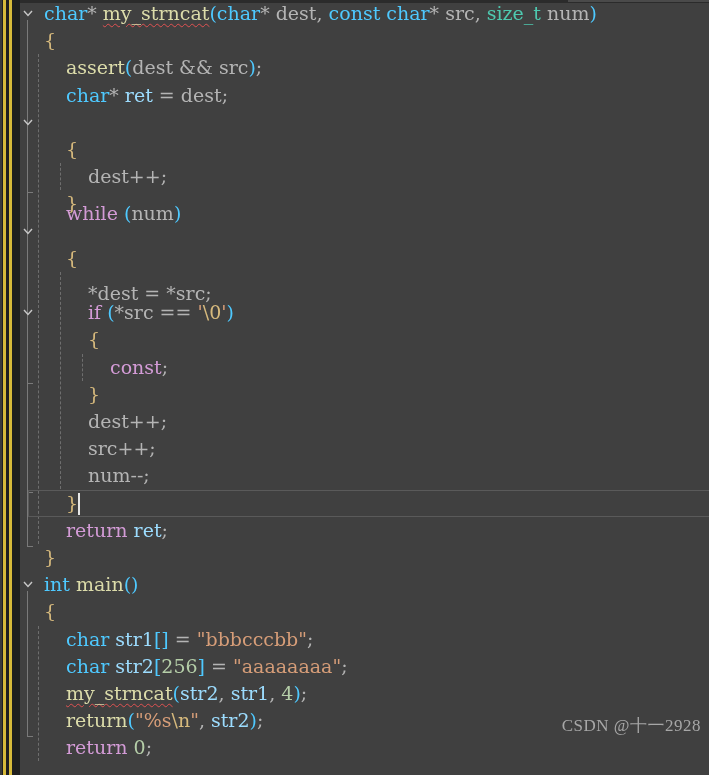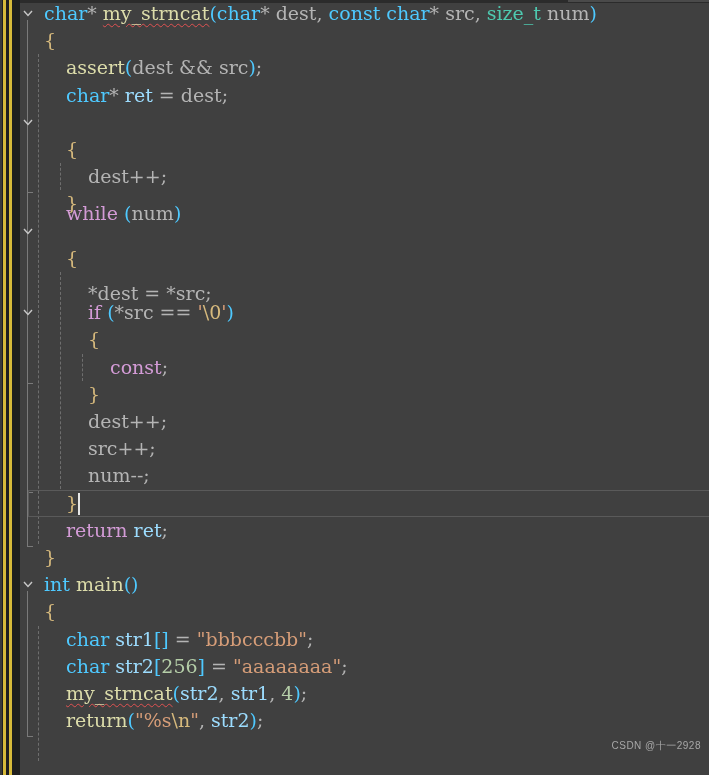--- a/index.html
+++ b/index.html
@@ -154,24 +154,24 @@
     text-decoration-style: wavy;
     text-decoration-color: #e05252;
     text-underline-offset: 3px;
     text-decoration-thickness: 1px;
   }
 
   
   .watermark {
     position: absolute;
     right: 8px;
-    bottom: 22px;
+    bottom: 38px;
     color: #b9b9b9;
-    font-family: Liberation Sans, sans-serif;
-    font-size: 10px;
+    font-family: Liberation Serif, serif;
+    font-size: 17px;
     letter-spacing: 0.5px;
     opacity: 0.85;
   }
 </style>
 </head>
 <body>
 
 <div id="editor">
 
   <div class="top-strip"></div>
@@ -241,20 +241,21 @@
       <div class="code-line" style="top: 462px; left: 88px;"><span class="t-plain">num</span><span class="t-punct">-</span><span class="t-punct">-</span><span class="t-punct">;</span></div>
       <div class="code-line" style="top: 490px; left: 66px;"><span class="t-brace1">}</span></div>
       <div class="code-line" style="top: 517px; left: 66px;"><span class="t-kwctl">return</span><span class="t-punct"> </span><span class="t-var">ret</span><span class="t-punct">;</span></div>
       <div class="code-line" style="top: 544px; left: 44px;"><span class="t-brace1">}</span></div>
       <div class="code-line" style="top: 571px; left: 44px;"><span class="t-type">int</span><span class="t-punct"> </span><span class="t-fn">main</span><span class="t-paren">(</span><span class="t-paren">)</span></div>
       <div class="code-line" style="top: 598px; left: 44px;"><span class="t-brace1">{</span></div>
       <div class="code-line" style="top: 626px; left: 66px;"><span class="t-type">char</span><span class="t-punct"> </span><span class="t-var">str1</span><span class="t-paren">[</span><span class="t-paren">]</span><span class="t-punct"> </span><span class="t-punct">=</span><span class="t-punct"> </span><span class="t-str">"bbbcccbb"</span><span class="t-punct">;</span></div>
       <div class="code-line" style="top: 653px; left: 66px;"><span class="t-type">char</span><span class="t-punct"> </span><span class="t-var">str2</span><span class="t-paren">[</span><span class="t-num">256</span><span class="t-paren">]</span><span class="t-punct"> </span><span class="t-punct">=</span><span class="t-punct"> </span><span class="t-str">"aaaaaaaa"</span><span class="t-punct">;</span></div>
       <div class="code-line" style="top: 680px; left: 66px;"><span class="t-fn squiggle">my_strncat</span><span class="t-paren">(</span><span class="t-var">str2</span><span class="t-punct">,</span><span class="t-punct"> </span><span class="t-var">str1</span><span class="t-punct">,</span><span class="t-punct"> </span><span class="t-num">4</span><span class="t-paren">)</span><span class="t-punct">;</span></div>
       <div class="code-line" style="top: 707px; left: 66px;"><span class="t-fn">return</span><span class="t-paren">(</span><span class="t-str">"%s</span><span class="t-esc">\n</span><span class="t-str">"</span><span class="t-punct">,</span><span class="t-punct"> </span><span class="t-var">str2</span><span class="t-paren">)</span><span class="t-punct">;</span></div>
+      <div class="code-line" style="top: 734px; left: 66px;"><span class="t-kwctl">return</span><span class="t-punct"> </span><span class="t-num">0</span><span class="t-punct">;</span></div>
     </div>
 
   <div class="watermark">CSDN @十一2928</div>
 <div class="indent-guide" style="left: 38px; top: 54px; height: 490px;"></div>
     <div class="indent-guide" style="left: 38px; top: 626px; height: 135px;"></div>
     <div class="indent-guide" style="left: 60px; top: 163px; height: 27px;"></div>
     <div class="indent-guide" style="left: 60px; top: 272px; height: 217px;"></div>
     <div class="indent-guide" style="left: 82px; top: 354px; height: 27px;"></div>
     <div class="current-line-box" style="top: 490px;"></div>
     <div class="current-line-left" style="top: 490px;"></div>

